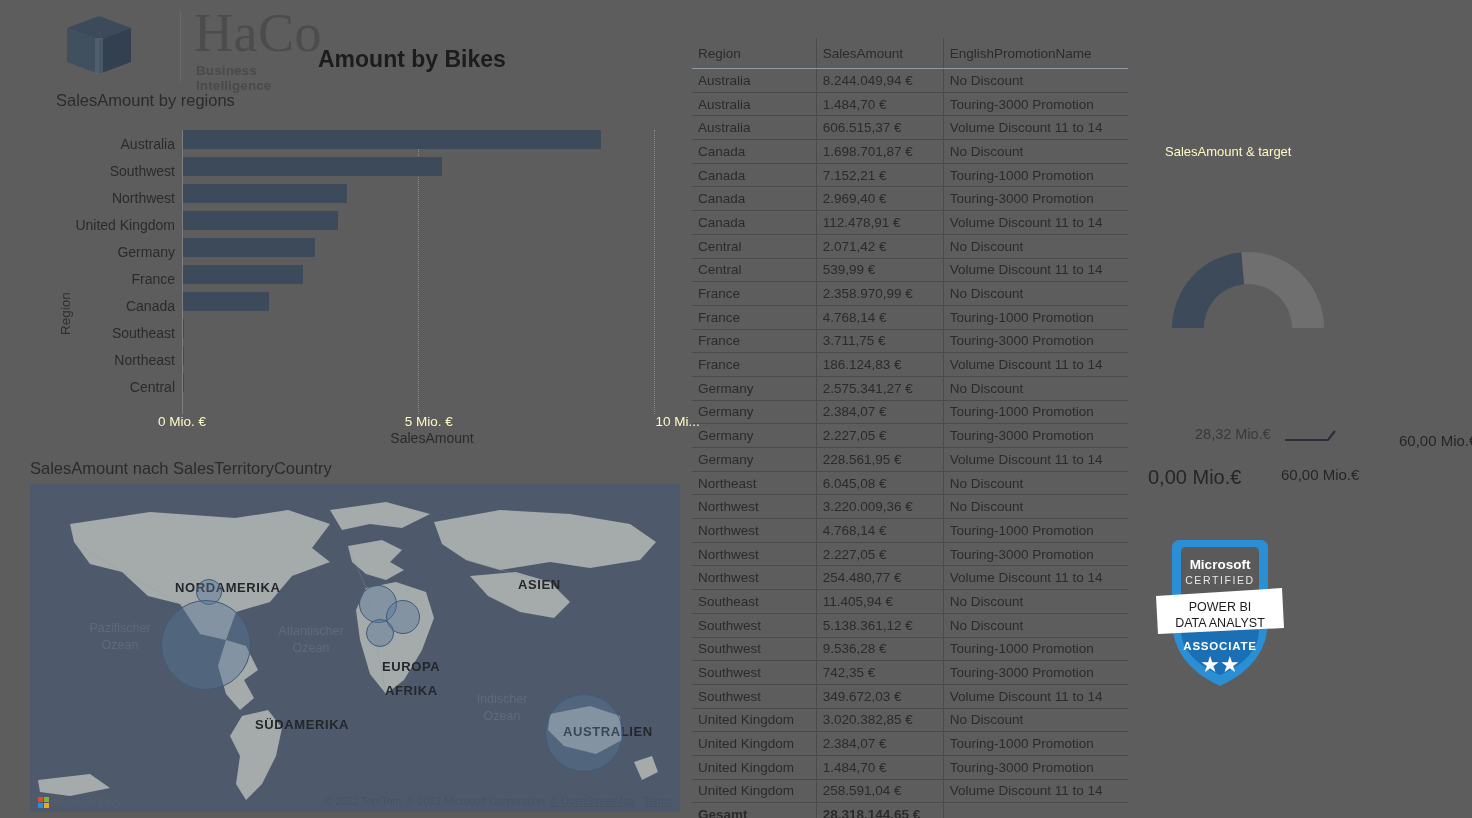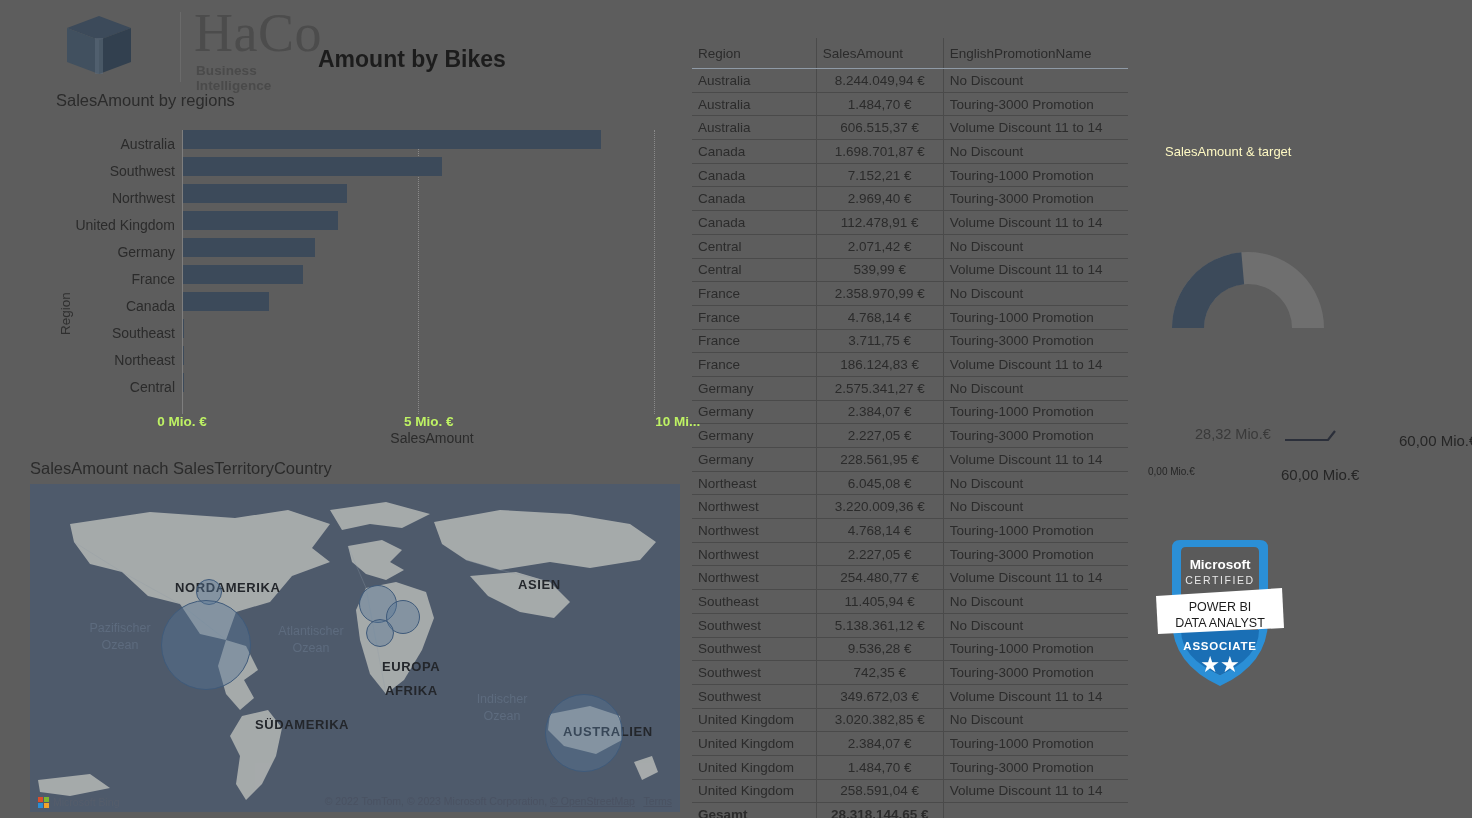--- a/index.html
+++ b/index.html
@@ -28,21 +28,21 @@
   
   .bar-chart{position:absolute;left:30px;top:120px;width:660px;height:335px;}
   .bc-ylabel{position:absolute;left:28px;top:215px;transform:rotate(-90deg);transform-origin:0 0;
     font-size:13.5px;color:#2f2f2f;}
   .bc-cat{position:absolute;right:0;width:140px;text-align:right;font-size:14px;color:#2b2b2b;
     line-height:20px;}
   .bc-plot{position:absolute;left:152px;top:10px;width:500px;height:280px;}
   .bc-grid{position:absolute;top:0;bottom:-4px;width:0;border-left:1px dotted #8a8a8a;}
   .bc-axisline{position:absolute;left:0;top:0;bottom:-4px;width:1px;background:#7e7e7e;}
   .bc-bar{position:absolute;height:19px;background:#3c4a5a;}
-  .bc-tick{position:absolute;font-size:13.5px;color:#bef264;white-space:nowrap;font-weight:bold;}
+  .bc-tick{position:absolute;font-size:13.5px;color:#fef9c3;white-space:nowrap;}
   .bc-xtitle{position:absolute;top:310px;left:152px;width:500px;text-align:center;font-size:14px;color:#2b2b2b;}
 
   
   .map-wrap{position:absolute;left:30px;top:484px;width:650px;height:328px;overflow:hidden;
     background:#e5e5e5;}
   .map-svg{position:absolute;left:0;top:0;}
   .map-label{position:absolute;font-weight:bold;color:#23262b;letter-spacing:.6px;}
   .map-ocean{position:absolute;color:#5d6b7e;text-align:center;line-height:17px;}
   .bubble{position:absolute;border-radius:50%;background:rgba(86,116,150,.42);border:1px solid #3f5a7a;}
   .map-attrib{position:absolute;right:8px;bottom:5px;font-size:10.5px;color:#4a5262;white-space:nowrap;}
@@ -50,29 +50,29 @@
   .bing{position:absolute;left:8px;bottom:4px;display:flex;align-items:center;gap:4px;}
   .bing-sq{width:11px;height:11px;display:grid;grid-template:1fr 1fr/1fr 1fr;gap:1px;}
   .bing-txt{font-size:10.5px;color:#555d6b;}
 
   
   .tbl{position:absolute;left:692px;top:38px;width:436px;border-collapse:collapse;}
   .tbl td,.tbl th{font-size:13.5px;color:#2b2b2b;padding:0 6px;height:22.7px;
     border-bottom:1px solid #4a4a4a;font-weight:normal;white-space:nowrap;overflow:hidden;}
   .tbl th{text-align:left;border-bottom:1px solid #8f9aa6;height:30px;vertical-align:middle;}
   .c-region{width:122px;border-right:1px solid #4a4a4a;}
-  .c-amount{width:125px;text-align:center;border-right:1px solid #4a4a4a;}
+  .c-amount{width:125px;text-align:left;border-right:1px solid #4a4a4a;}
   .c-promo{width:185px;}
   .tbl tr.total td{font-weight:bold;border-bottom:none;border-top:1px solid #8f9aa6;}
 
   
   .gauge-wrap{position:absolute;left:1135px;top:140px;width:340px;height:225px;}
   .g-title{position:absolute;left:30px;top:4px;font-size:13px;color:#fef9c3;}
   .g-val{position:absolute;font-size:14.5px;color:#3a3a3a;white-space:nowrap;}
-  .g-min{position:absolute;left:13px;top:326px;font-size:10px;color:#262626;white-space:nowrap;}
+  .g-min{position:absolute;left:13px;top:326px;font-size:20px;color:#262626;white-space:nowrap;}
   .g-max{position:absolute;left:146px;top:326px;font-size:15px;color:#262626;white-space:nowrap;}
   .g-target{position:absolute;left:264px;top:292px;font-size:15px;color:#262626;white-space:nowrap;}
 
   
   .badge{position:absolute;left:1152px;top:534px;width:136px;height:160px;}
 </style>
 </head>
 <body>
 
 <div class="root">

